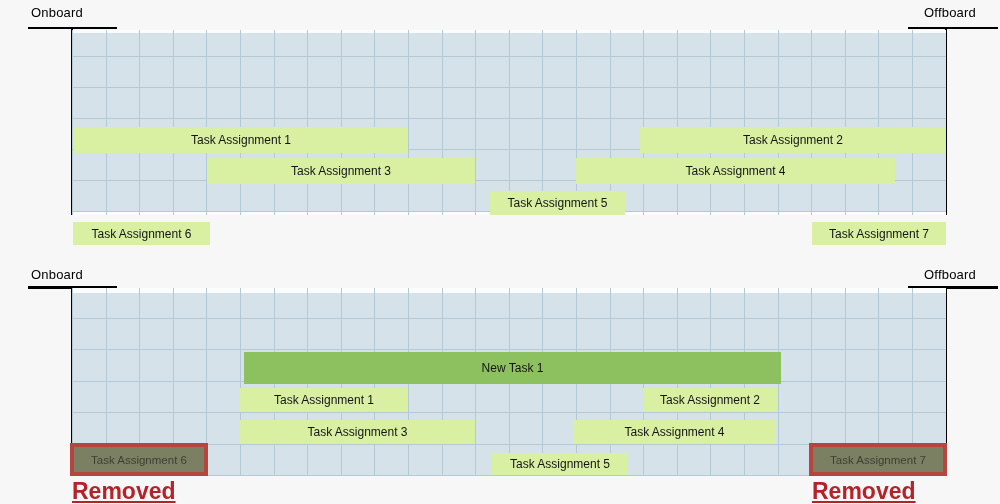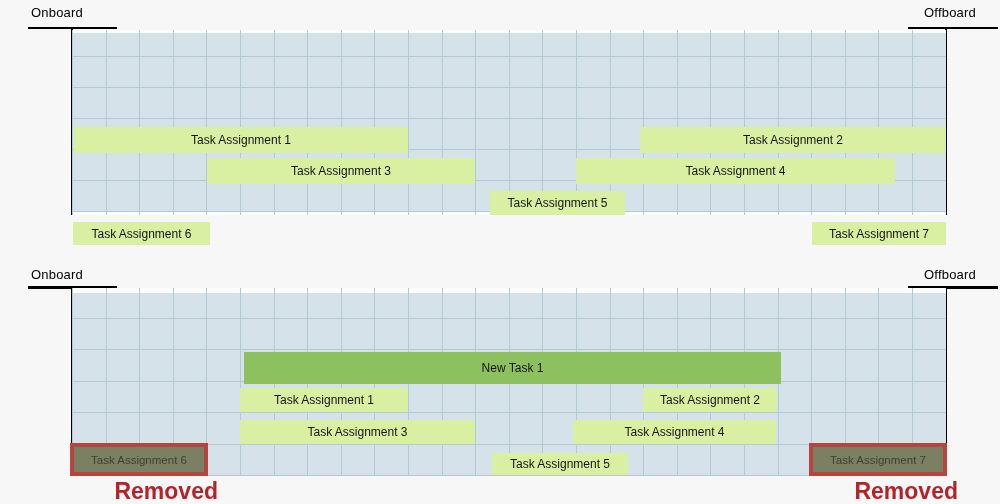--- a/index.html
+++ b/index.html
@@ -26,21 +26,21 @@
        font-size:12px;color:#151515;white-space:nowrap;}
   .bar.task{background:#8dc05f;}
   .bar.assign{background:#d9f0a2;margin-top:37px;}
   .bar.removed{background:#7b8062;border:4px solid #b7453f;box-sizing:border-box;color:#3c4034;font-size:11.5px;}
 
   .axis-label{position:absolute;font-size:13px;color:#000;letter-spacing:0.2px;}
   .axis-label.right{text-align:center;}
   .hrule{position:absolute;height:2.5px;background:#000;}
   .vrule{position:absolute;width:2.5px;background:#000;}
 
-  .removed-caption{position:absolute;font-size:23px;font-weight:bold;color:#b5232a;text-align:right;}
+  .removed-caption{position:absolute;font-size:23px;font-weight:bold;color:#b5232a;text-align:left;text-decoration:underline;}
 </style>
 </head>
 <body>
 
 <div id="stage">
 
   <div class="chart" style="top:0;height:232px;">
     <div class="axis-label" style="left:31px;top:5px;">Onboard</div>
     <div class="axis-label right" style="left:908px;top:5px;width:84px;">Offboard</div>
     <div class="hrule" style="left:28px;top:26.5px;width:89px;"></div>

